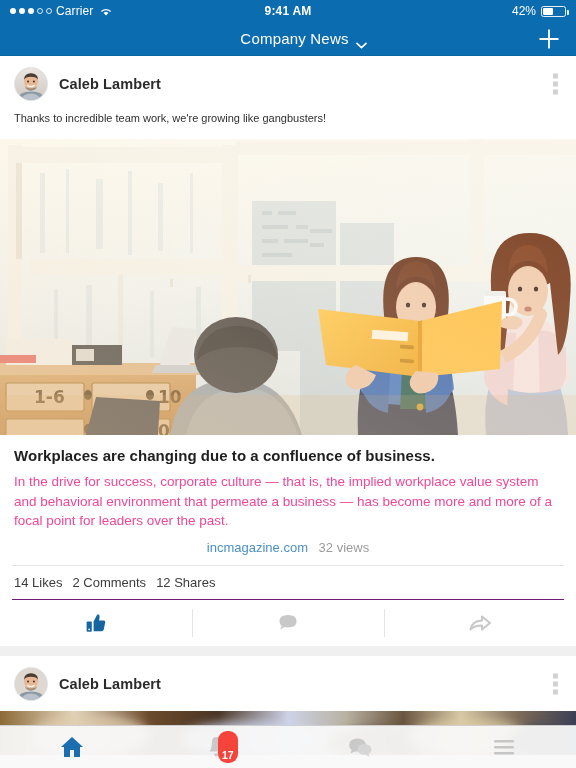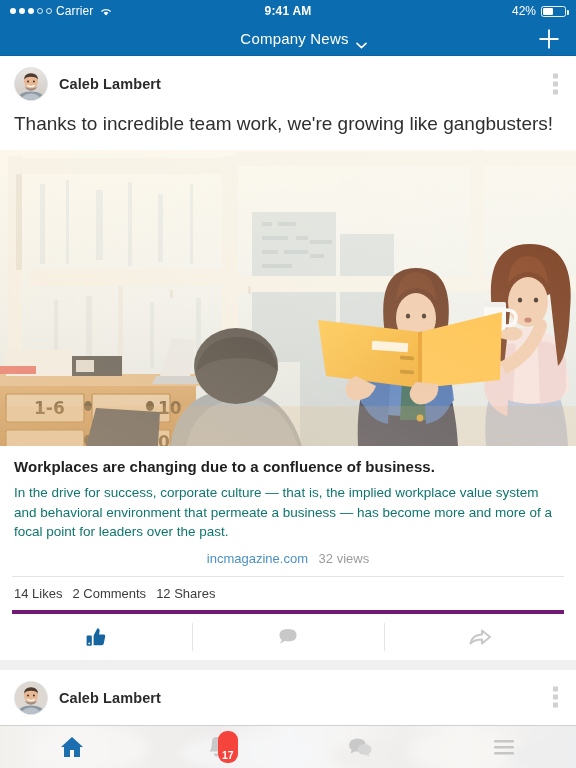--- a/index.html
+++ b/index.html
@@ -65,36 +65,36 @@
     flex: 0 0 34px; background: #d8d4d0; border: 1px solid #e6e6e6;
   }
   .avatar svg { display: block; width: 100%; height: 100%; }
   .author { margin-left: 11px; font-size: 14.5px; font-weight: bold; color: #2b2b2b; letter-spacing: .1px; }
   .kebab {
     position: absolute; right: 14px; top: 50%; transform: translateY(-50%);
     display: flex; flex-direction: column; gap: 3px; padding: 4px;
   }
   .kebab i { display: block; width: 5px; height: 5px; background: #d2d2d2; }
 
-  .post-text { padding: 0 14px 13px 14px; font-size: 19px; color: #2f2f2f; line-height: 1.35; }
+  .post-text { padding: 0 14px 13px 14px; font-size: 11px; color: #2f2f2f; line-height: 1.35; }
 
   .hero { width: 100%; height: 296px; display: block; background: #cfd6da; }
   .hero2 { width: 100%; height: 44px; display: block; }
 
   .link-block { padding: 11px 14px 0 14px; }
   .link-title { font-size: 15px; font-weight: bold; color: #1f1f1f; line-height: 1.3; letter-spacing: .05px; }
-  .link-desc { font-size: 13.5px; color: #0f766e; line-height: 1.45; margin-top: 7px; }
+  .link-desc { font-size: 13.5px; color: #ec4899; line-height: 1.45; margin-top: 7px; }
   .link-meta { margin-top: 9px; font-size: 13px; text-align: center; }
   .link-domain { color: #4a90c4; }
   .link-views { color: #9b9b9b; margin-left: 7px; }
   .link-time { display: block; margin-top: 3px; font-size: 13px; color: #a8a8a8; }
 
   .stats {
     margin: 10px 12px 0 12px; padding: 9px 2px 9px 2px;
-    border-top: 1px solid #e4e4e4; border-bottom: 4px solid #701a75;
+    border-top: 1px solid #e4e4e4; border-bottom: 1px solid #701a75;
     font-size: 13px; color: #3c3c3c; display: flex; gap: 10px;
   }
   .actions { display: flex; height: 46px; }
   .action {
     flex: 1; display: flex; align-items: center; justify-content: center;
     position: relative;
   }
   .action + .action::before {
     content: ""; position: absolute; left: 0; top: 9px; bottom: 9px; width: 1px; background: #e4e4e4;
   }

